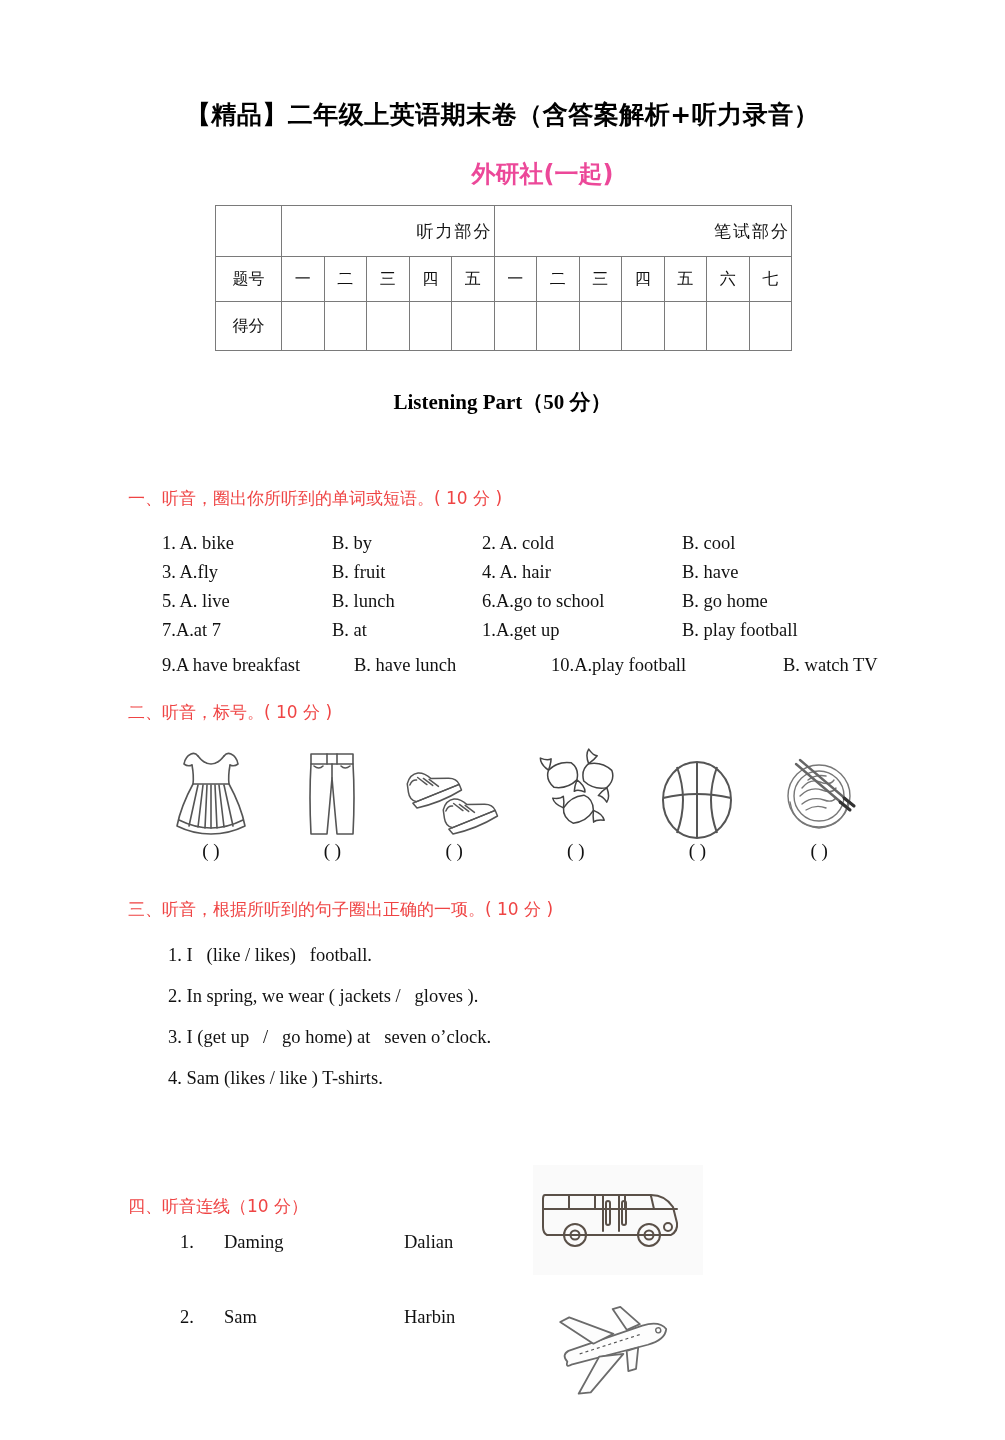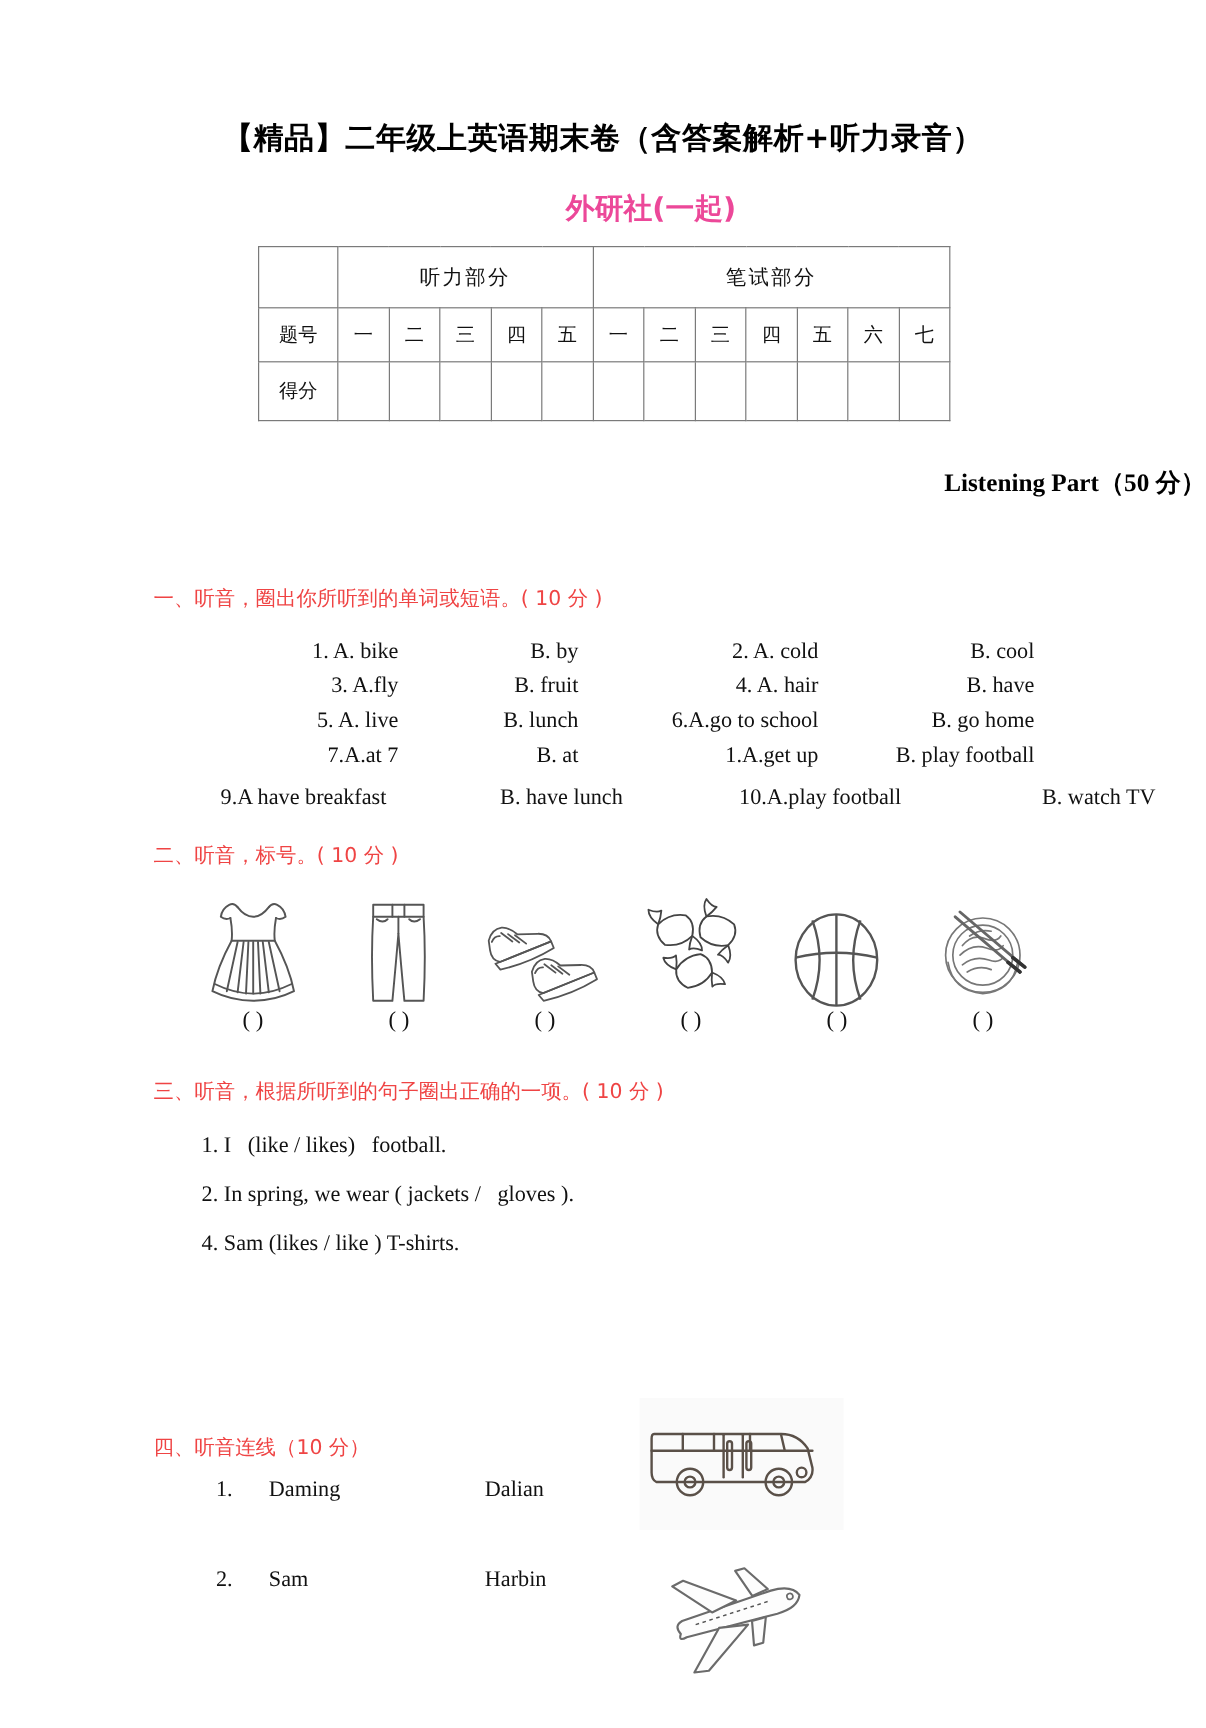--- a/index.html
+++ b/index.html
@@ -61,31 +61,31 @@
     border: 1px solid #7a7a7a;
     height: 42px;
     text-align: center;
     vertical-align: middle;
     font-family: "DejaVu Serif", serif;
     font-size: 16px;
     color: #111;
   }
   .score-table td.lead { width: 63px; }
   .score-table td.hdr { font-size: 17px; letter-spacing: 2px; }
-  .score-table tr.row-head td { height: 48px; }
+  .score-table tr.row-head td { height: 48px; text-align: right; }
   .score-table tr.row-num td { height: 42px; }
   .score-table tr.row-score td { height: 46px; }
 
   
   .part-heading {
     position: absolute;
     left: 0;
     top: 388px;
     width: 1005px;
-    text-align: right;
+    text-align: center;
     font-family: "Liberation Serif", serif;
     font-weight: bold;
     font-size: 21px;
     color: #000;
   }
 
   
   .sec-heading {
     position: absolute;
     left: 128px;
@@ -102,21 +102,20 @@
   
   .ex1 {
     position: absolute;
     left: 162px;
     top: 529px;
     width: 690px;
     font-family: "Liberation Serif", serif;
     font-size: 18.5px;
     line-height: 29px;
     color: #111;
-    text-align: right;
   }
   .ex1 .r {
     display: grid;
     grid-template-columns: 170px 150px 200px 180px;
     white-space: nowrap;
   }
   .ex1 .r.wide {
     grid-template-columns: 160px 165px 200px 180px;
     margin-top: 6px;
     gap: 32px;
@@ -401,20 +400,21 @@
     <span>(        )</span>
     <span>(        )</span>
     <span>(        )</span>
     <span>(        )</span>
   </div>
 
   <div class="sec-heading" id="sec3-heading">三、听音，根据所听到的句子圈出正确的一项。( 10 分 )</div>
   <div class="ex3">
     <div class="s">1. I   (like / likes)   football.</div>
     <div class="s">2. In spring, we wear ( jackets /   gloves ).</div>
+    <div class="s">3. I (get up   /   go home) at   seven o’clock.</div>
     <div class="s">4. Sam (likes / like ) T-shirts.</div>
   </div>
 
   <div class="sec-heading" id="sec4-heading">四、听音连线（10 分）</div>
   <div class="ex4">
     <div class="row">
       <span>1.</span>
       <span>Daming</span>
       <span>Dalian</span>
     </div>

